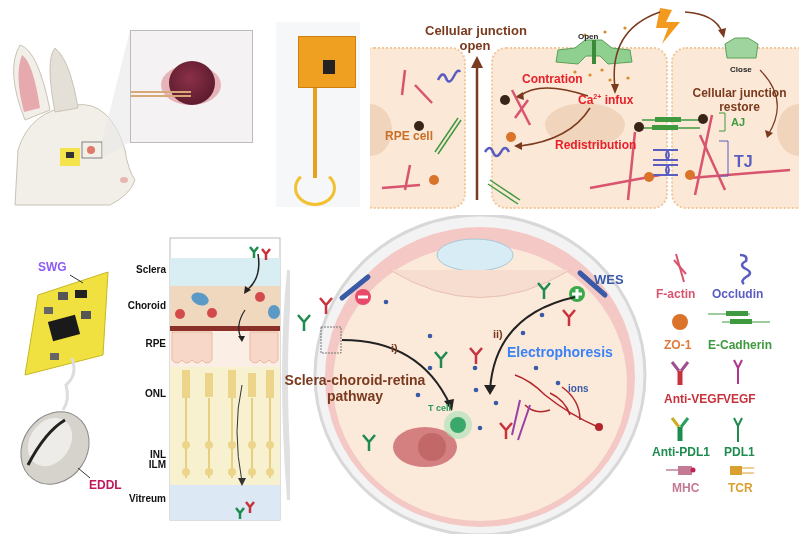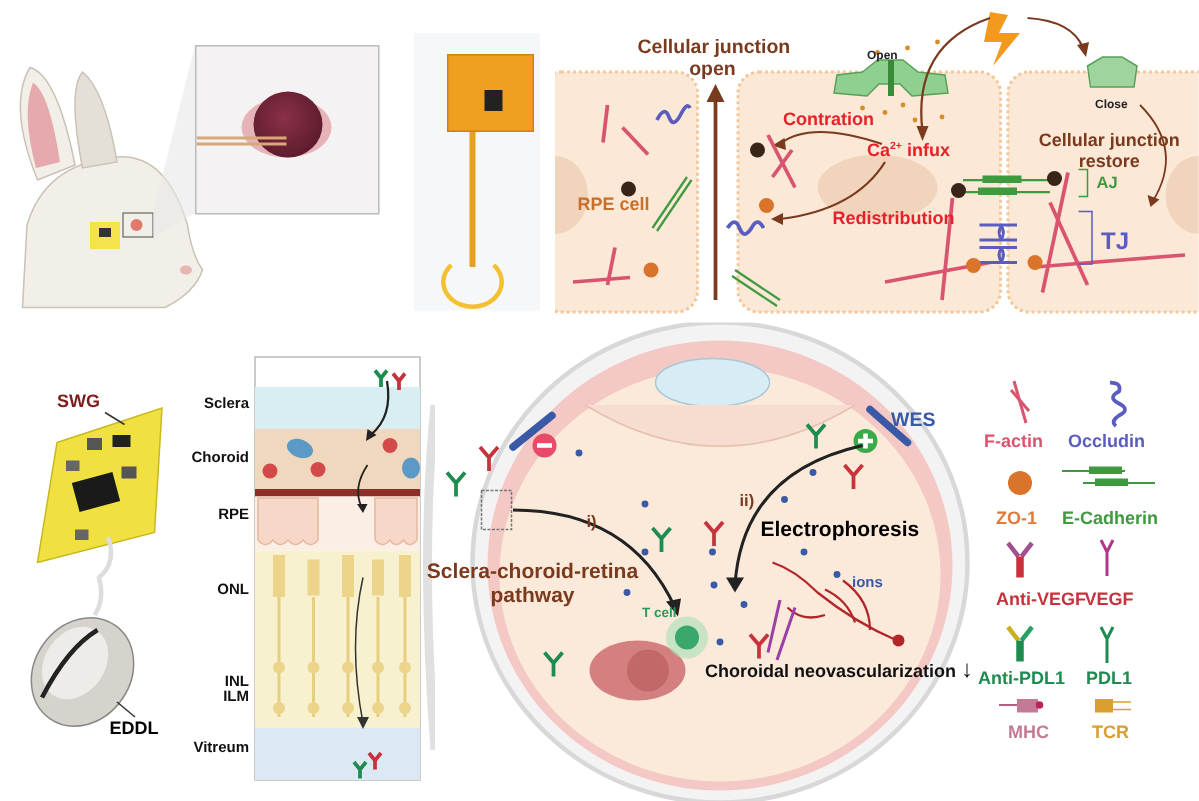--- a/index.html
+++ b/index.html
@@ -230,22 +230,22 @@
 
     <g stroke-width="2.5">
       <path d="M250,37 l4,5 l4,-5 M254,42 v6" stroke="#1e8c4e" fill="none"></path>
       <path d="M262,39 l4,5 l4,-5 M266,44 v6" stroke="#c8323c" fill="none"></path>
       <path d="M236,298 l4,5 l4,-5 M240,303 v6" stroke="#1e8c4e" fill="none"></path>
       <path d="M246,292 l4,5 l4,-5 M250,297 v6" stroke="#c8323c" fill="none"></path>
     </g>
 
     <path d="M290,60 Q280,160 290,290" fill="none" stroke="#e0e0e0" stroke-width="6"></path>
   </svg>
-  <div class="lbl" style="left:38px;top:50px;font-size:12px;color:#7f1d1d;">SWG</div>
-  <div class="lbl" style="left:73px;top:268px;font-size:12px;color:#000000;">EDDL</div>
+  <div class="lbl" style="left:38px;top:50px;font-size:12px;color:#8b5cf6;">SWG</div>
+  <div class="lbl" style="left:89px;top:268px;font-size:12px;color:#be185d;">EDDL</div>
   <div class="layer-lbl" style="left:106px;top:54px;">Sclera</div>
   <div class="layer-lbl" style="left:106px;top:90px;">Choroid</div>
   <div class="layer-lbl" style="left:106px;top:128px;">RPE</div>
   <div class="layer-lbl" style="left:106px;top:178px;">ONL</div>
   <div class="layer-lbl" style="left:106px;top:223px;margin-top:16px;">INL</div>
   <div class="layer-lbl" style="left:106px;top:249px;">ILM</div>
   <div class="layer-lbl" style="left:106px;top:283px;">Vitreum</div>
 </div>
 
 <div class="abs" style="left:280px;top:215px;width:380px;height:319px;">
@@ -311,31 +311,27 @@
       <path d="M190,133 l6,7 l6,-7 M196,140 v9" stroke="#c8323c"></path>
       <path d="M220,208 l6,7 l6,-7 M226,215 v9" stroke="#c8323c"></path>
       <path d="M83,220 l6,7 l6,-7 M89,227 v9" stroke="#1e8c4e"></path>
     </g>
     <line x1="240" y1="185" x2="232" y2="220" stroke="#9a3fa8" stroke-width="2"></line>
     <line x1="250" y1="190" x2="238" y2="225" stroke="#9a3fa8" stroke-width="2"></line>
   </svg>
   <div class="lbl" style="left:314px;top:57px;font-size:13px;color:#3a5aa8;">WES</div>
   <div class="lbl" style="left:111px;top:127px;font-size:11px;color:#7a3a1e;">i)</div>
   <div class="lbl" style="left:213px;top:113px;font-size:11px;color:#7a3a1e;">ii)</div>
-  <div class="lbl" style="left:227px;top:129px;font-size:14px;color:#000000;">Electrophoresis</div>
+  <div class="lbl" style="left:227px;top:129px;font-size:14px;color:#3b82f6;">Electrophoresis</div>
   <div class="lbl" style="left:0;top:157px;width:150px;text-align:center;font-size:14px;color:#7a3a1e;line-height:16px;">
     <div>Sclera-choroid-retina</div>
     <div>pathway</div>
   </div>
   <div class="lbl" style="left:288px;top:168px;font-size:10px;color:#3a5aa8;">ions</div>
   <div class="lbl" style="left:148px;top:188px;font-size:9px;color:#2a9a5a;">T cell</div>
-  <div class="lbl" style="left:190px;top:223px;font-size:12px;color:#111;">
-    <span>Choroidal neovascularization</span>
-    <span style="font-size:16px;">↓</span>
-  </div>
 </div>
 
 <div class="abs" style="left:650px;top:250px;width:149px;height:284px;">
   <svg width="149" height="284">
     <g>
         <line x1="26" y1="4" x2="34" y2="32" stroke="#d9546e" stroke-width="2"></line>
         <line x1="24" y1="10" x2="36" y2="24" stroke="#d9546e" stroke-width="2"></line>
       </g>
     <path d="M90,5 q8,0 6,6 q-8,4 0,8 q8,4 0,8 q-6,4 -2,7" fill="none" stroke="#5a5cc0" stroke-width="2.5"></path>
     <circle cx="30" cy="72" r="8" fill="#d9742a"></circle>

